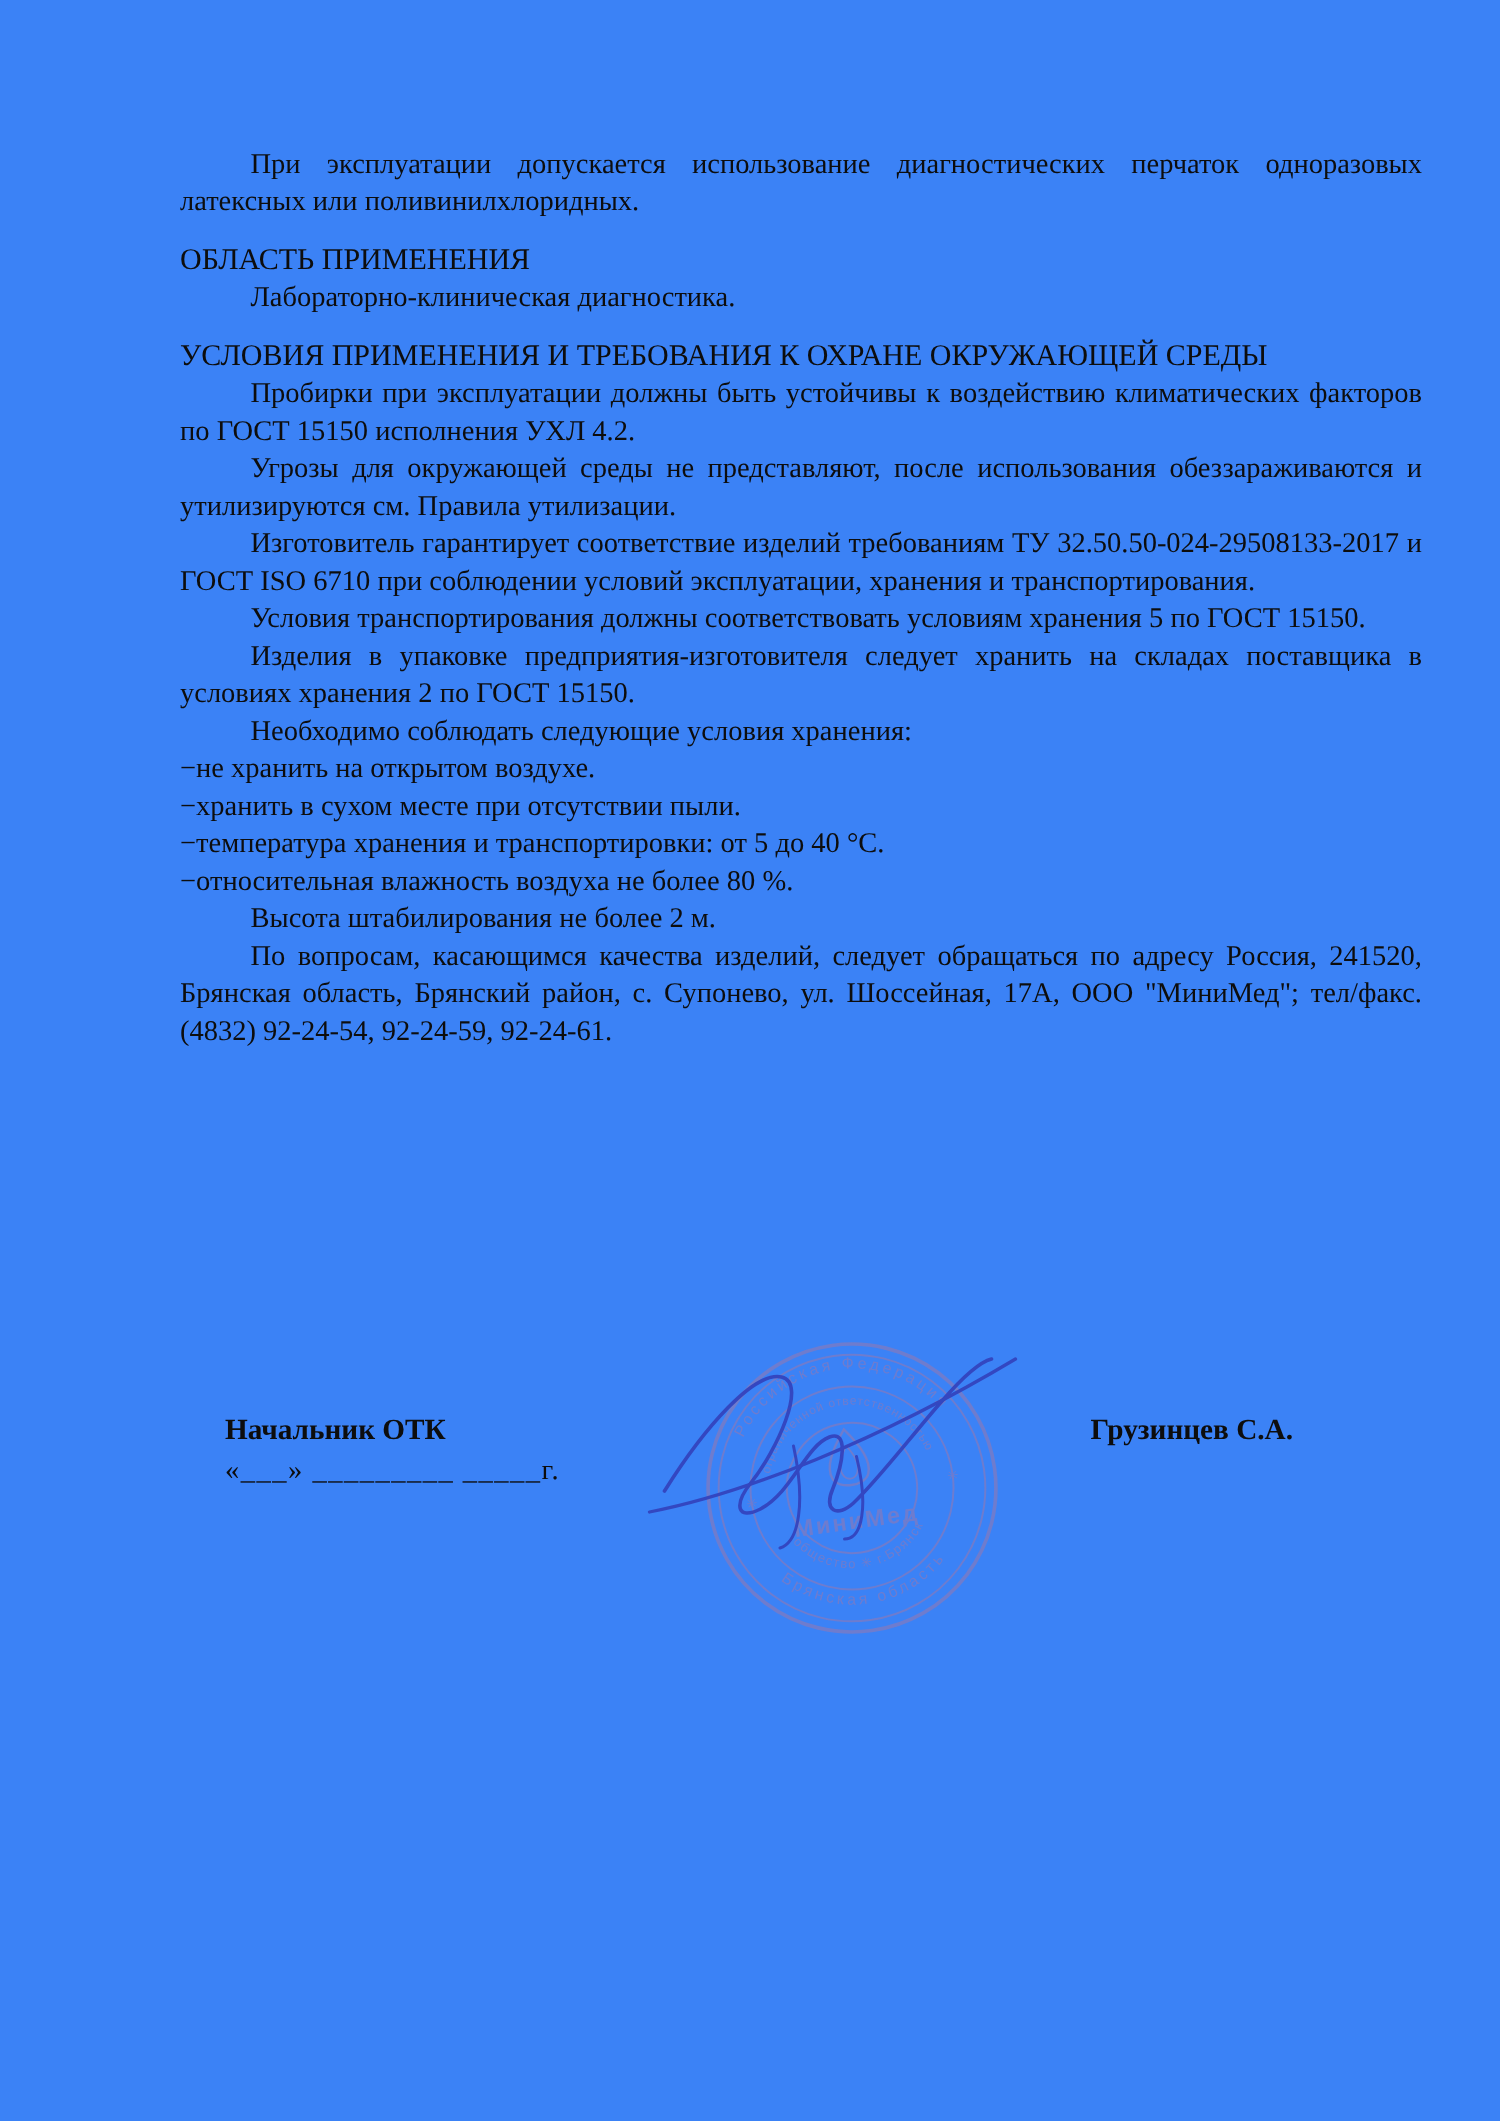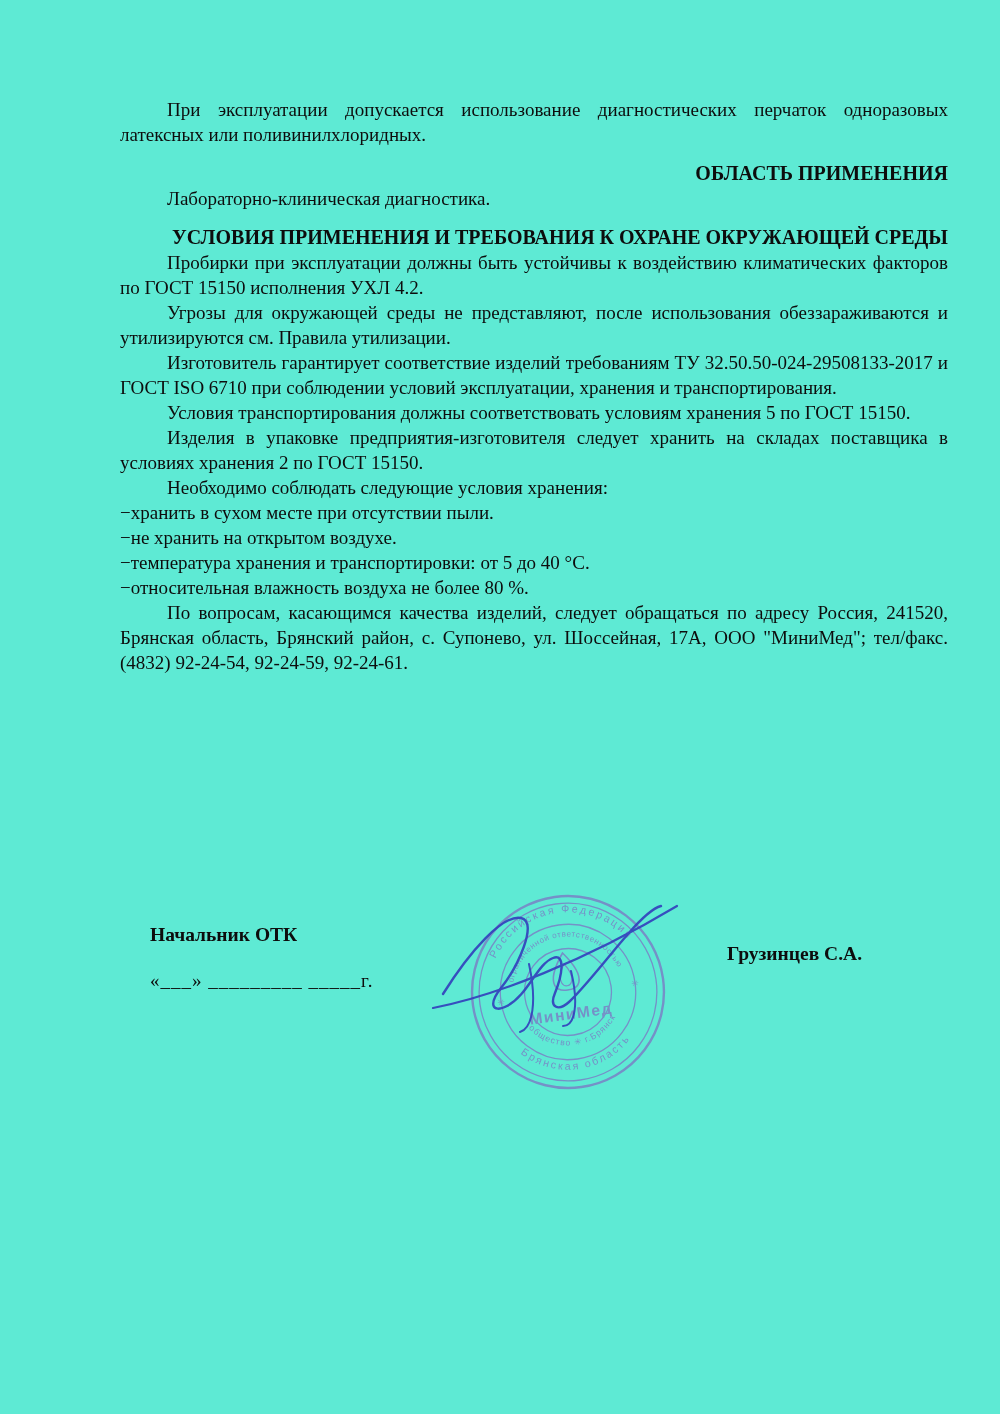--- a/index.html
+++ b/index.html
@@ -1,56 +1,56 @@
 <!DOCTYPE html>
 <html lang="ru" style="--ink: #7b7bc5; --sig: #3342bd;"><head>
 <meta charset="utf-8">
 <style>
   html,body{margin:0;padding:0;background:#ffffff;}
   .page{
     position:relative;
     width:1000px;
     height:1414px;
     margin:0 auto;
-    background:#5eead4;
+    background:#3b82f6;
     font-family:"Liberation Serif","DejaVu Serif",serif;
     font-size:19px;
     line-height:25px;
     color:#0d0d0d;
     overflow:hidden;
   }
   .flow{
     position:absolute;
     top:97px; left:120px;
     width:828px;
   }
   .para{
     text-align:justify;
     text-indent:47px;
     margin:0;
   }
   .section-heading{
     font-size:20px;
-    font-weight:bold;
-    text-align:right;
+    font-weight:normal;
+    text-align:left;
     margin:14px 0 0 0;
     line-height:25px;
   }
   .list-line{
     text-align:left;
     text-indent:0;
     margin:0;
   }
   .signoff-title, .signoff-name{
     position:absolute;
     font-weight:bold;
     font-size:19.5px;
     white-space:nowrap;
   }
-  .signoff-title{left:150px; top:922px;text-align:center;}
+  .signoff-title{left:150px; top:941px;text-align:center;}
   .signoff-name{left:727px; top:941px;}
   .signoff-date{
     position:absolute;
     left:150px; top:968px;
     font-size:19px;
     letter-spacing:1px;
     white-space:nowrap;
   }
   .stamp-wrap{
     position:absolute;
@@ -86,25 +86,26 @@
     <h2 class="section-heading">УСЛОВИЯ ПРИМЕНЕНИЯ И ТРЕБОВАНИЯ К ОХРАНЕ ОКРУЖАЮЩЕЙ СРЕДЫ</h2>
     <p class="para">Пробирки при эксплуатации должны быть устойчивы к воздействию климатических факторов по ГОСТ 15150 исполнения УХЛ 4.2.</p>
     <p class="para">Угрозы для окружающей среды не представляют, после использования обеззараживаются и утилизируются см. Правила утилизации.</p>
 
     <p class="para">Изготовитель гарантирует соответствие изделий требованиям ТУ 32.50.50-024-29508133-2017 и ГОСТ ISO 6710 при соблюдении условий эксплуатации, хранения и транспортирования.</p>
 
     <p class="para">Условия транспортирования должны соответствовать условиям хранения 5 по ГОСТ 15150.</p>
     <p class="para">Изделия в упаковке предприятия-изготовителя следует хранить на складах поставщика в условиях хранения 2 по ГОСТ 15150.</p>
     <p class="para">Необходимо соблюдать следующие условия хранения:</p>
 
+    <p class="para list-line">−не хранить на открытом воздухе.</p>
     <p class="para list-line">−хранить в сухом месте при отсутствии пыли.</p>
-    <p class="para list-line">−не хранить на открытом воздухе.</p>
     <p class="para list-line">−температура хранения и транспортировки: от 5 до 40 °С.</p>
     <p class="para list-line">−относительная влажность воздуха не более 80 %.</p>
 
+    <p class="para">Высота штабилирования не более 2 м.</p>
     <p class="para">По вопросам, касающимся качества изделий, следует обращаться по адресу Россия, 241520, Брянская область, Брянский район, с. Супонево, ул. Шоссейная, 17А, ООО "МиниМед"; тел/факс. (4832) 92-24-54, 92-24-59, 92-24-61.</p>
   </div>
 
   <div class="signoff-title">Начальник ОТК</div>
   <div class="signoff-date">«___» _________  _____г.</div>
   <div class="signoff-name">Грузинцев С.А.</div>
 
   <svg class="stamp-wrap" viewBox="0 0 200 200" aria-hidden="true">
     <defs>
       <path id="outTop" d="M 21,100 A 79,79 0 0 1 179,100"></path>

